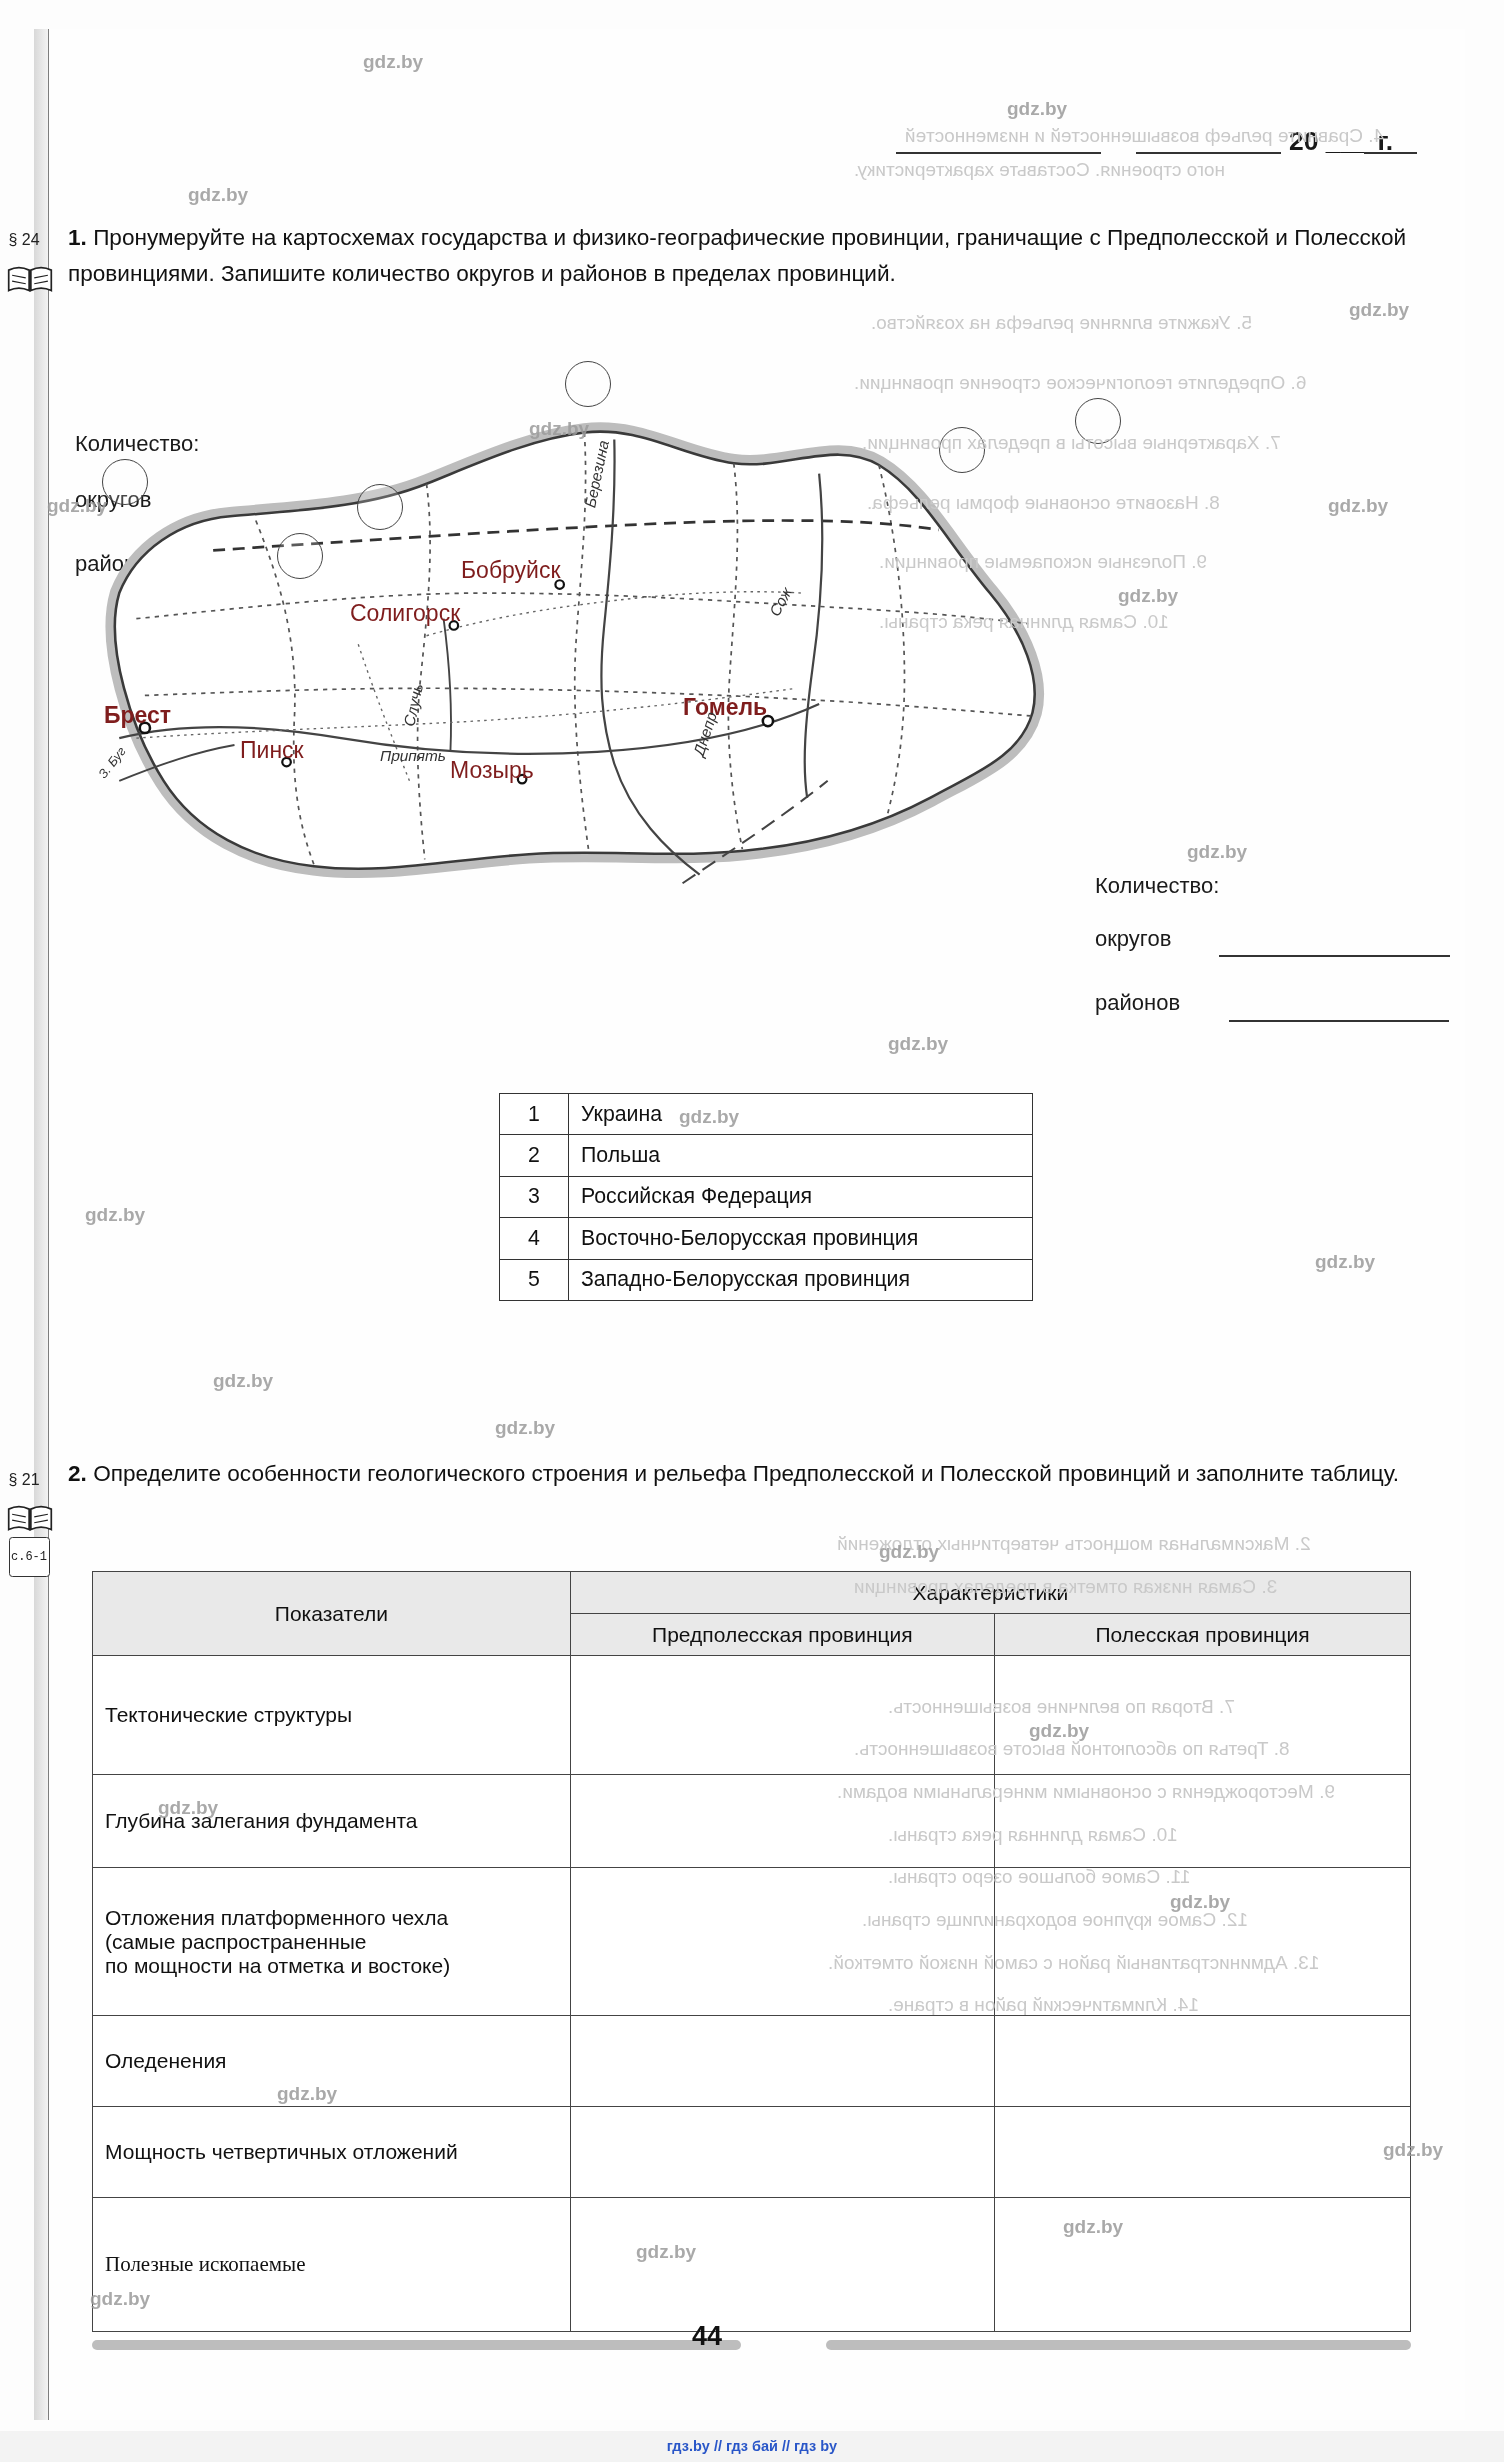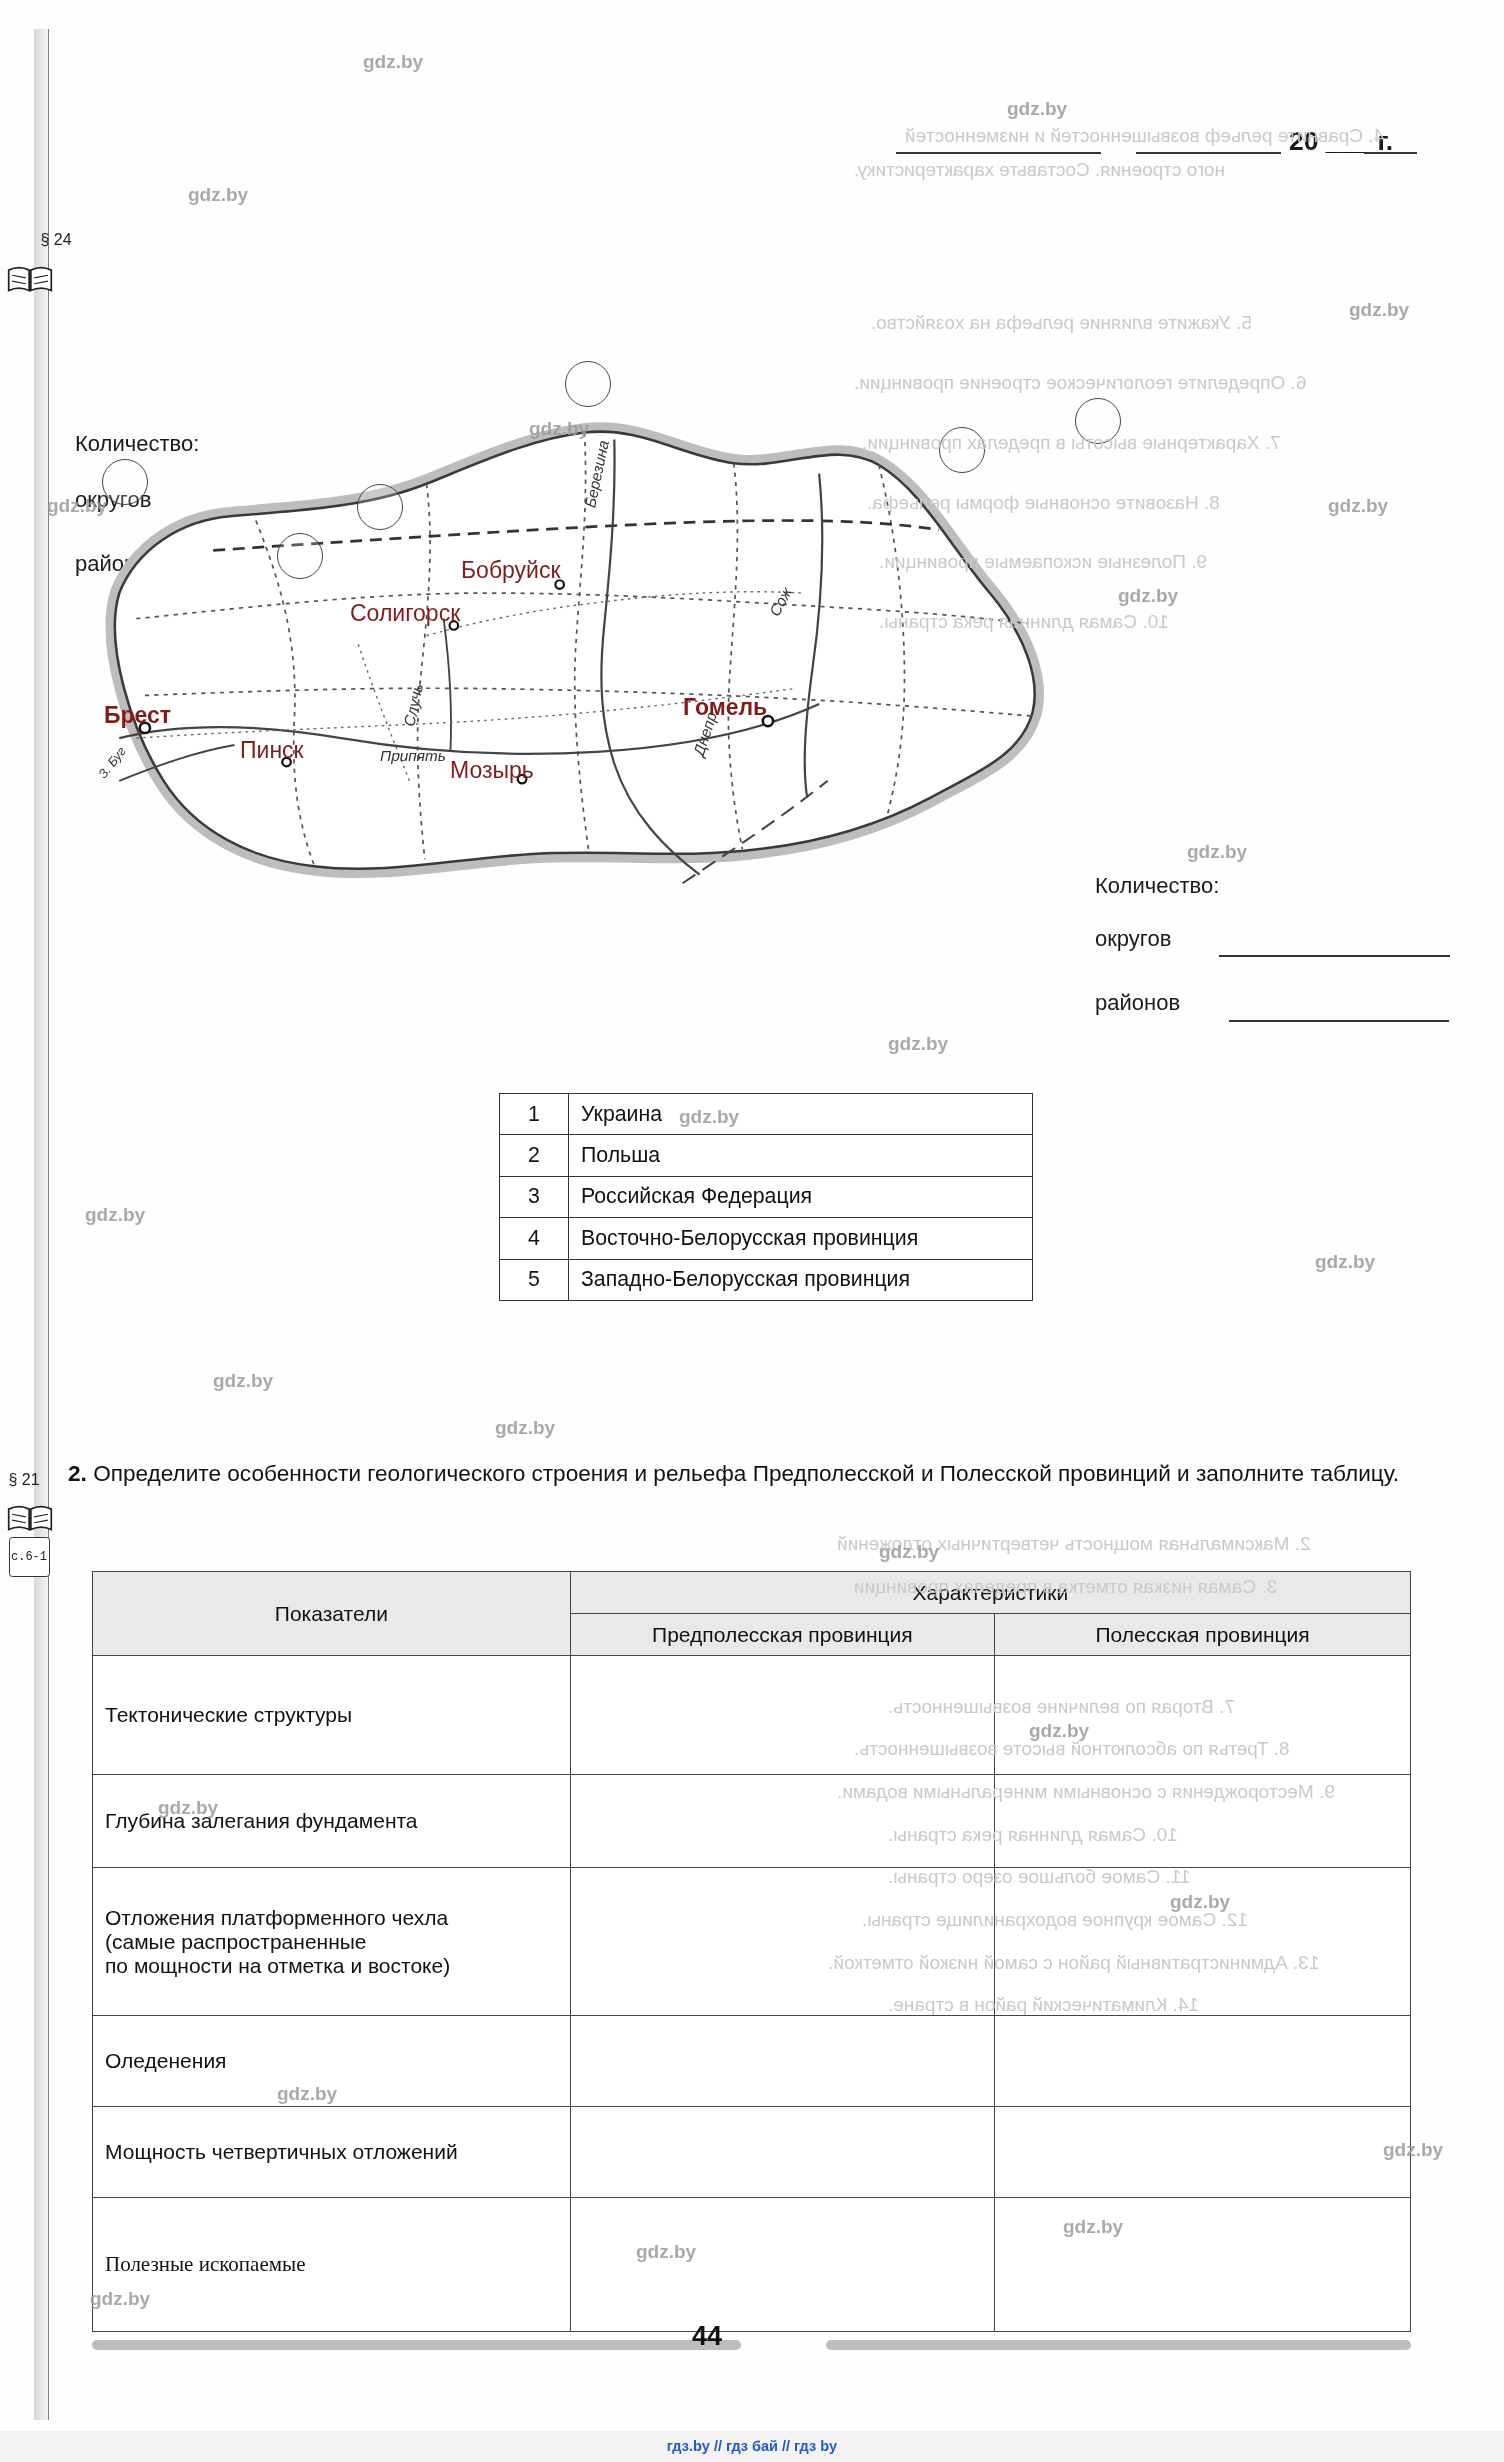--- a/index.html
+++ b/index.html
@@ -246,30 +246,34 @@
 
 
   <div class="edge-shadow"></div>
   <div class="sheet"></div>
 
   <div class="heading-rule"></div>
   <div class="year-rule1"></div>
   <div class="year-label">20 ___ г.</div>
   <div class="year-rule2"></div>
 
-  <div class="sect" style="left:8.5px; top:231px;margin-left:32px;">§ 24</div>
+  <div class="sect" style="left:8.5px; top:231px;">§ 24</div>
   <div class="book-icon" style="left:6.8px; top:265px;">
     <svg viewBox="0 0 54 34" width="46" height="29">
       <path d="M2 6 Q14 0 26 6 L26 30 Q14 24 2 30 Z" fill="#fff" stroke="#222" stroke-width="2"></path>
       <path d="M28 6 Q40 0 52 6 L52 30 Q40 24 28 30 Z" fill="#fff" stroke="#222" stroke-width="2"></path>
       <line x1="6" y1="12" x2="22" y2="15" stroke="#222" stroke-width="1.4"></line>
       <line x1="6" y1="19" x2="22" y2="22" stroke="#222" stroke-width="1.4"></line>
       <line x1="32" y1="15" x2="48" y2="12" stroke="#222" stroke-width="1.4"></line>
       <line x1="32" y1="22" x2="48" y2="19" stroke="#222" stroke-width="1.4"></line>
     </svg>
+  </div>
+  <div class="task" style="left:68px; top:220px; width:1383px;">
+    <b>1.</b>
+    <span>Пронумеруйте на картосхемах государства и физико-географические провинции, граничащие с Предполесской и Полесской провинциями. Запишите количество округов и районов в пределах провинций.</span>
   </div>
 
   <div class="cnt" style="left:75px; top:431px;">Количество:</div>
   <div class="cnt" style="left:75px; top:487px;">округов</div>
   <div class="fill-line" style="left:192px; top:517px; width:235px;"></div>
   <div class="cnt" style="left:75px; top:551px;">районов</div>
   <div class="fill-line" style="left:192px; top:581px; width:235px;"></div>
 
   <div class="cnt" style="left:1095px; top:873px;">Количество:</div>
   <div class="cnt" style="left:1095px; top:926px;">округов</div>

